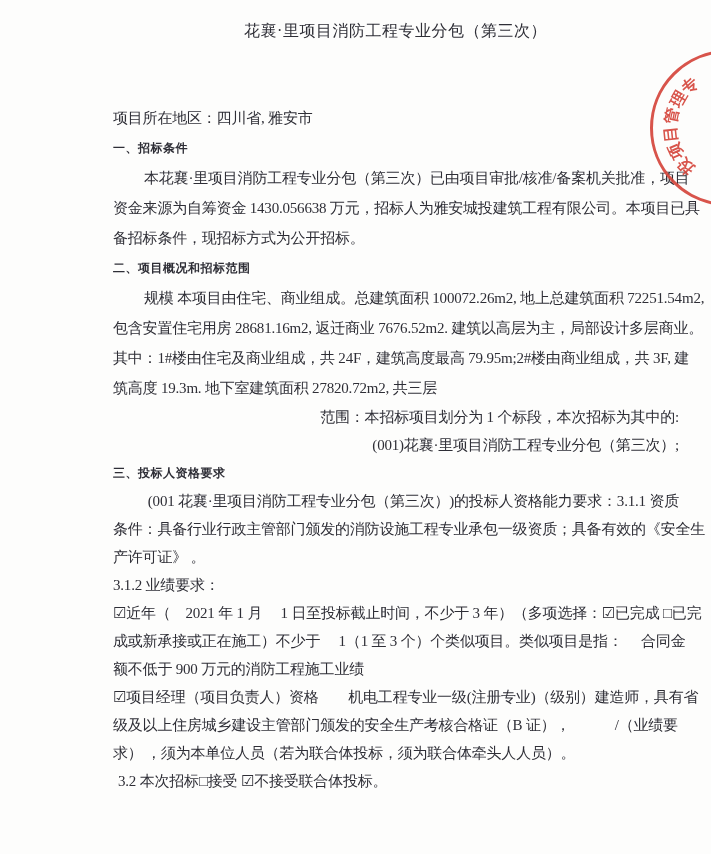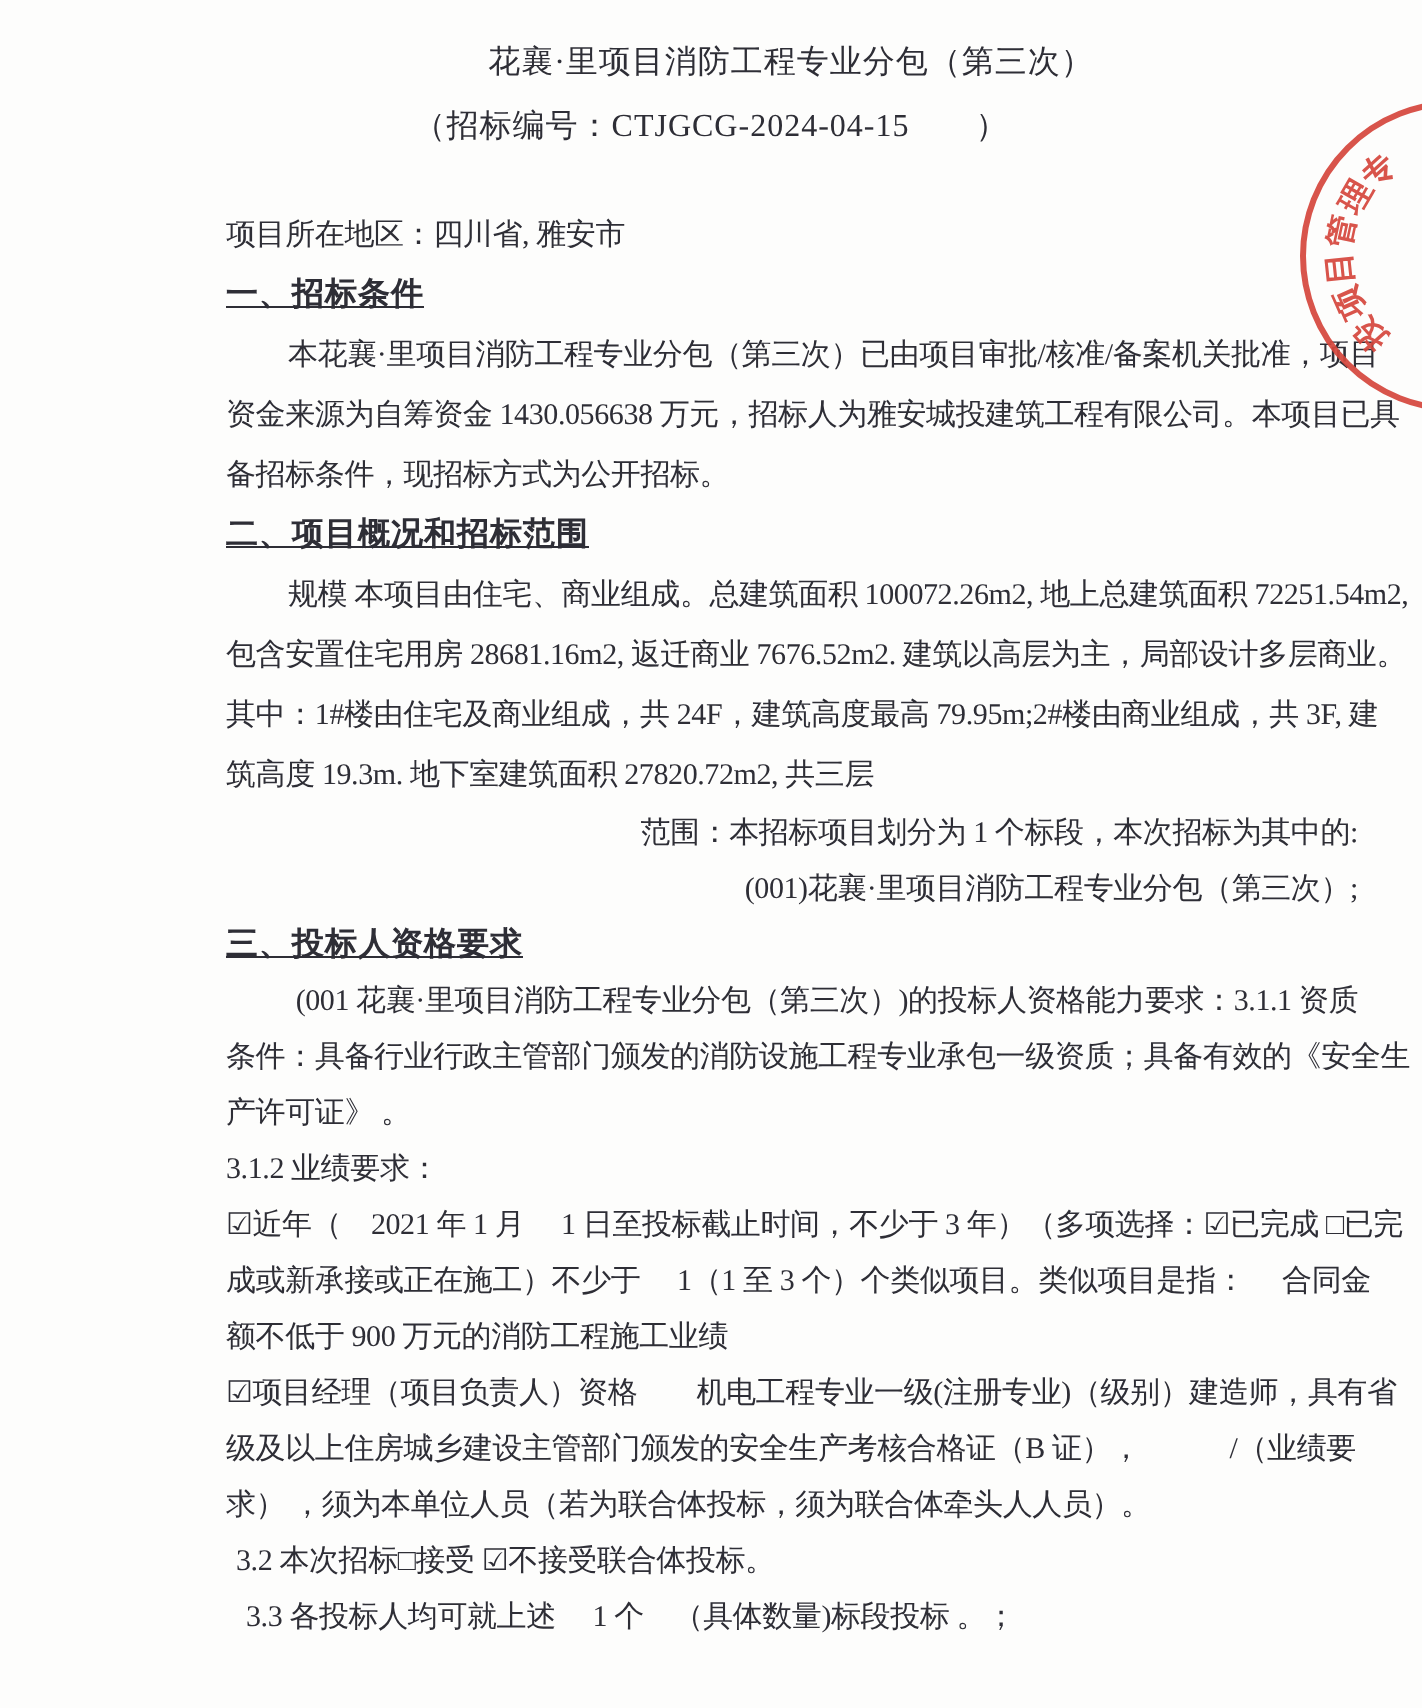--- a/index.html
+++ b/index.html
@@ -21,21 +21,21 @@
   .title-2 { top:53px; }
   .doc-body {
     position:absolute; left:113px; top:103px; width:566px;
   }
   .line {
     height:30px; line-height:30px;
     font-size:15px; letter-spacing:-0.2px;
     white-space:pre;
   }
   .line.t { height:28px; line-height:28px; }
-  .line.h { font-weight:bold; font-size:16px; letter-spacing:0.5px;text-decoration:underline; }
+  .line.h { font-weight:bold; font-size:12px; letter-spacing:0.5px; }
   .line.ind { padding-left:31px;text-align:right; }
   .line.i6 { padding-left:5px; }
   .line.i12 { padding-left:10px; }
   
   .seal {
     position:absolute; left:640px; top:40px; width:80px; height:170px;
     color:#d5463c; opacity:0.92;
   }
   .seal-arc {
     position:absolute; left:10px; top:10px;
@@ -54,21 +54,20 @@
   .sc3 { left:22px; top:85px; transform:rotate(-96deg); }
   .sc4 { left:27px; top:102px; transform:rotate(-114deg); }
   .sc5 { left:37px; top:117px; transform:rotate(-132deg); }
 </style>
 </head>
 <body>
 
 <div class="page">
 
   <div class="title-line title-1">花襄·里项目消防工程专业分包（第三次）</div>
-  <div class="title-line title-2">（招标编号：CTJGCG-2024-04-15　　）</div>
 
   <div class="doc-body">
     <div class="line">项目所在地区：四川省, 雅安市</div>
     <div class="line h">一、招标条件</div>
     <div class="line ind">本花襄·里项目消防工程专业分包（第三次）已由项目审批/核准/备案机关批准，项目</div>
     <div class="line">资金来源为自筹资金 1430.056638 万元，招标人为雅安城投建筑工程有限公司。本项目已具</div>
     <div class="line">备招标条件，现招标方式为公开招标。</div>
     <div class="line h">二、项目概况和招标范围</div>
     <div class="line ind">规模 本项目由住宅、商业组成。总建筑面积 100072.26m2, 地上总建筑面积 72251.54m2,</div>
     <div class="line">包含安置住宅用房 28681.16m2, 返迁商业 7676.52m2. 建筑以高层为主，局部设计多层商业。</div>
@@ -81,21 +80,20 @@
     <div class="line t">条件：具备行业行政主管部门颁发的消防设施工程专业承包一级资质；具备有效的《安全生</div>
     <div class="line t">产许可证》 。</div>
     <div class="line t">3.1.2 业绩要求：</div>
     <div class="line t">☑近年（　2021 年 1 月　 1 日至投标截止时间，不少于 3 年）（多项选择：☑已完成 □已完</div>
     <div class="line t">成或新承接或正在施工）不少于　 1（1 至 3 个）个类似项目。类似项目是指：　 合同金</div>
     <div class="line t">额不低于 900 万元的消防工程施工业绩</div>
     <div class="line t">☑项目经理（项目负责人）资格　　机电工程专业一级(注册专业)（级别）建造师，具有省</div>
     <div class="line t">级及以上住房城乡建设主管部门颁发的安全生产考核合格证（B 证），　　　/（业绩要</div>
     <div class="line t">求） ，须为本单位人员（若为联合体投标，须为联合体牵头人人员）。</div>
     <div class="line t i6">3.2 本次招标□接受 ☑不接受联合体投标。</div>
-    <div class="line t i12">3.3 各投标人均可就上述　 1 个　（具体数量)标段投标 。；</div>
   </div>
 
   <div class="seal" style="color: rgb(213, 70, 60);">
     <div class="seal-arc"></div>
     <span class="seal-char sc0">专</span>
     <span class="seal-char sc1">理</span>
     <span class="seal-char sc2">管</span>
     <span class="seal-char sc3">目</span>
     <span class="seal-char sc4">项</span>
     <span class="seal-char sc5">投</span>

